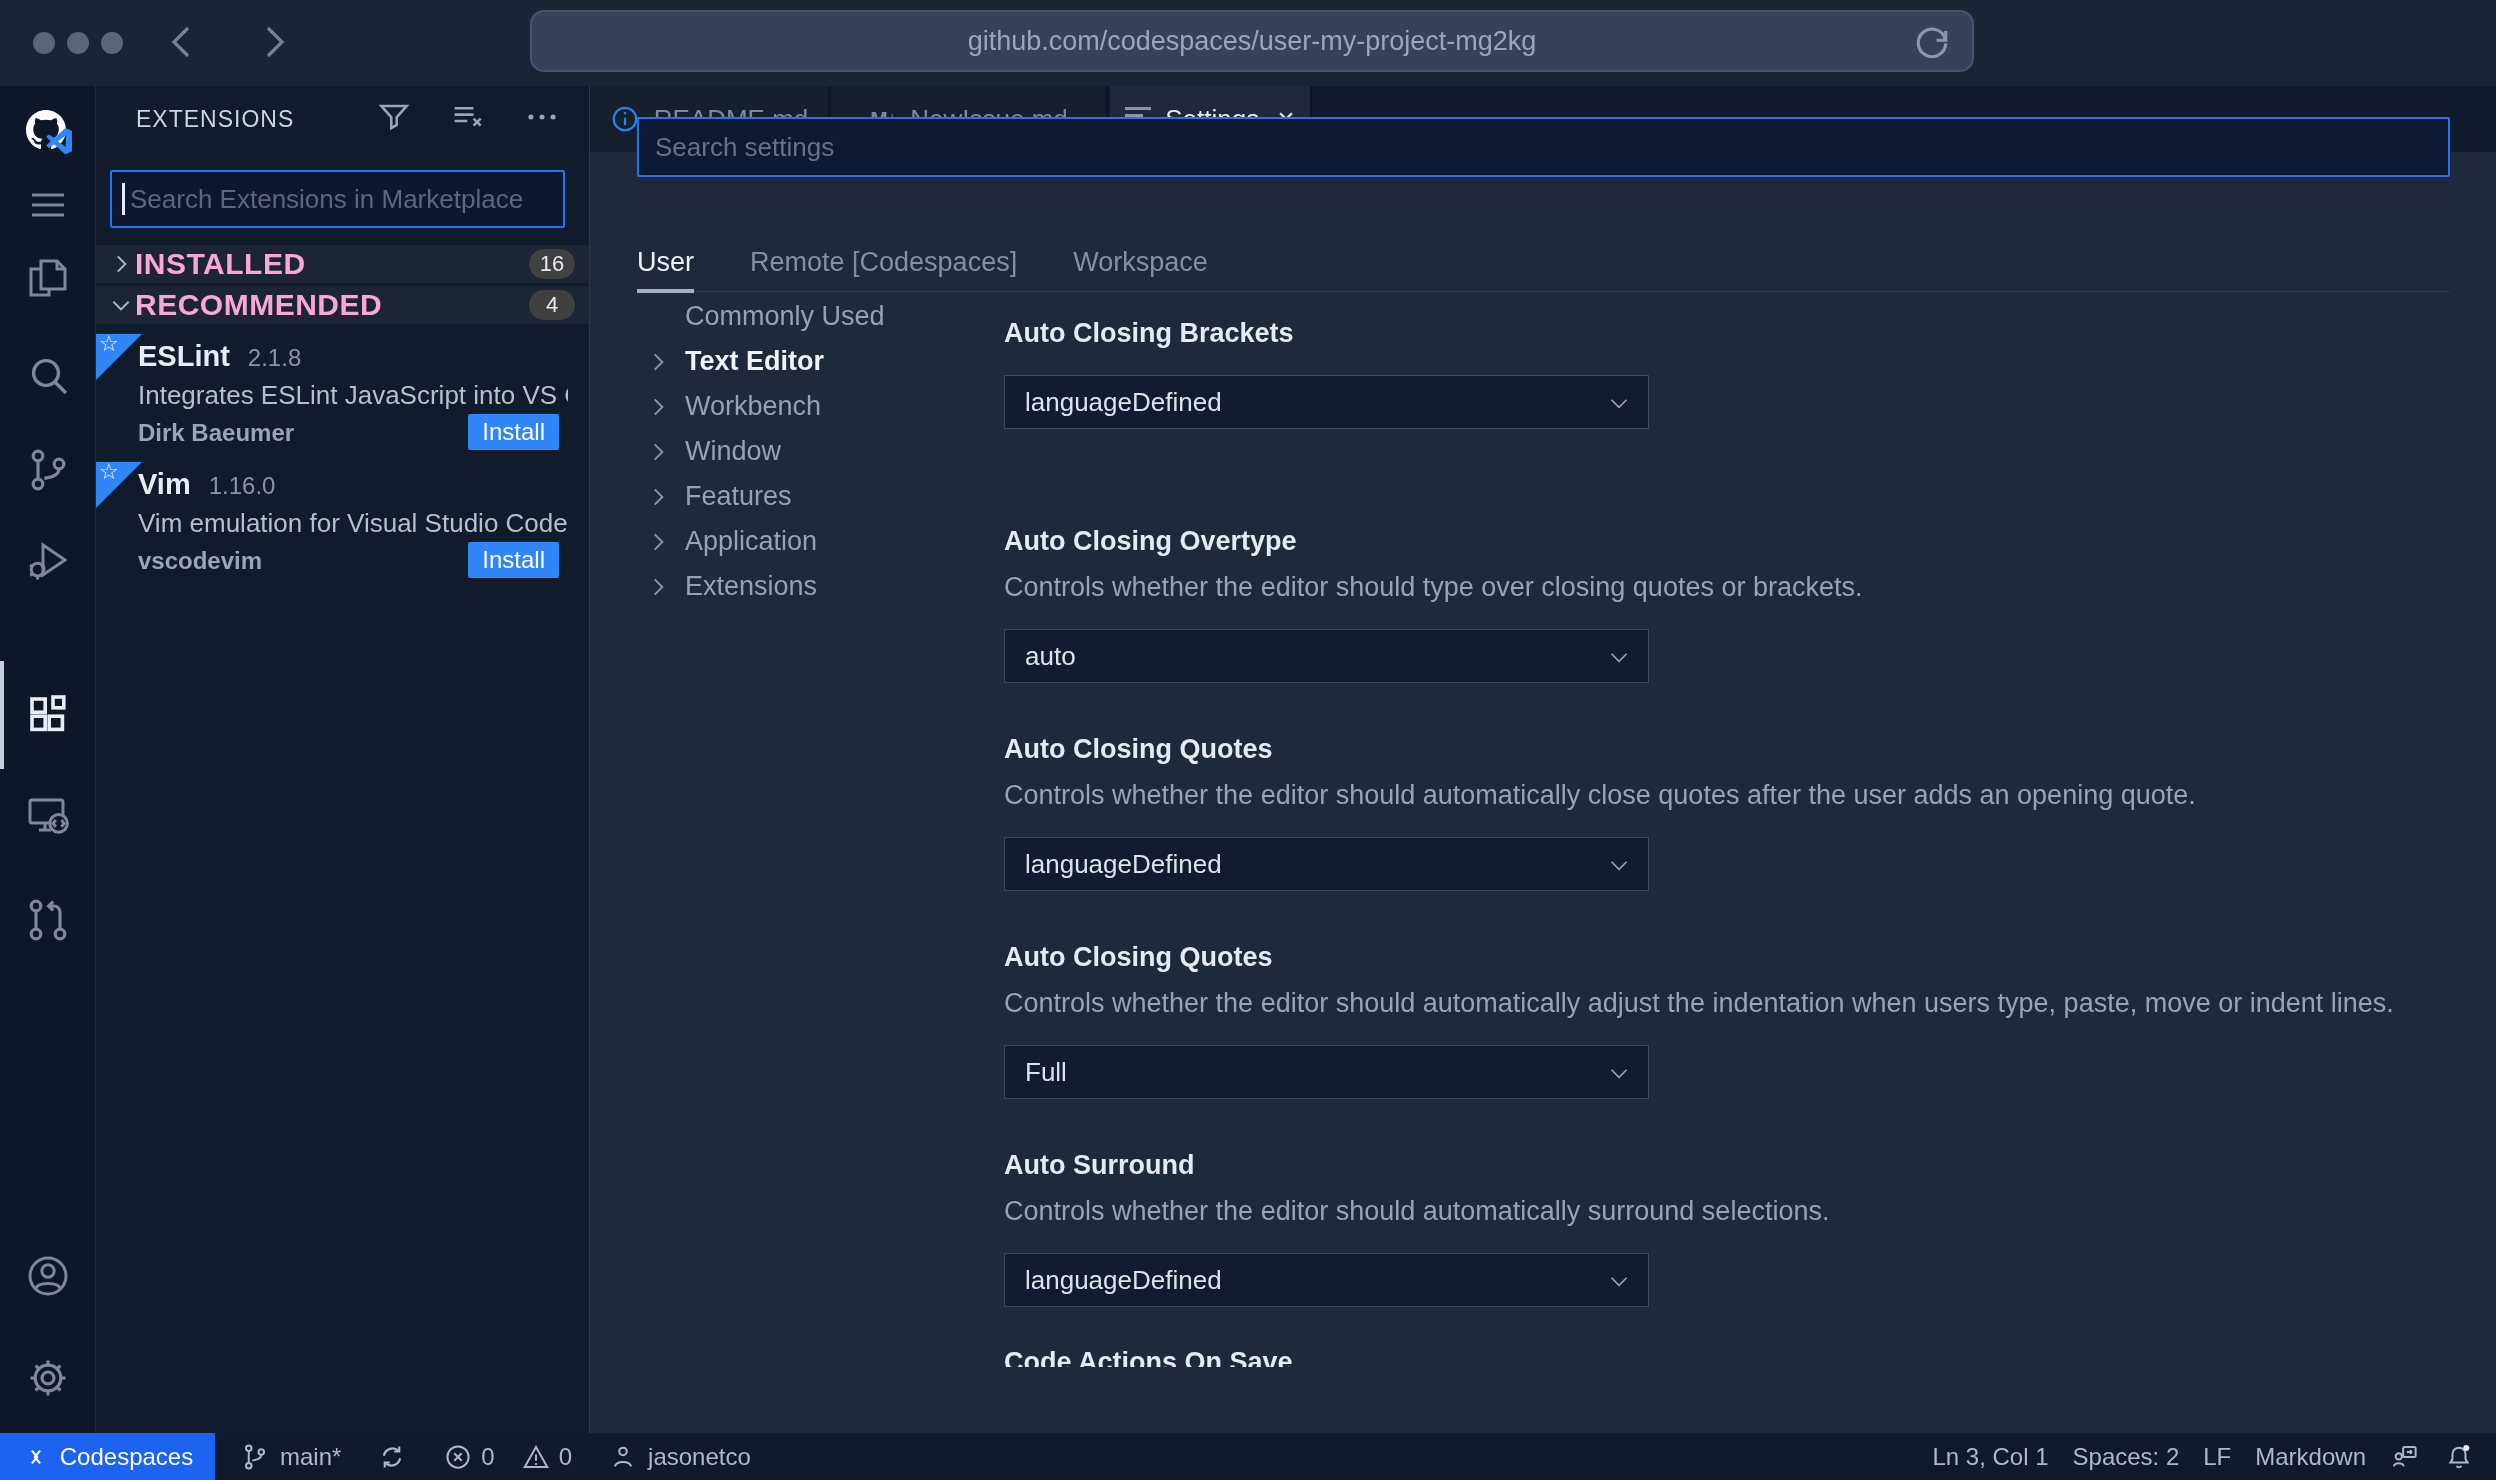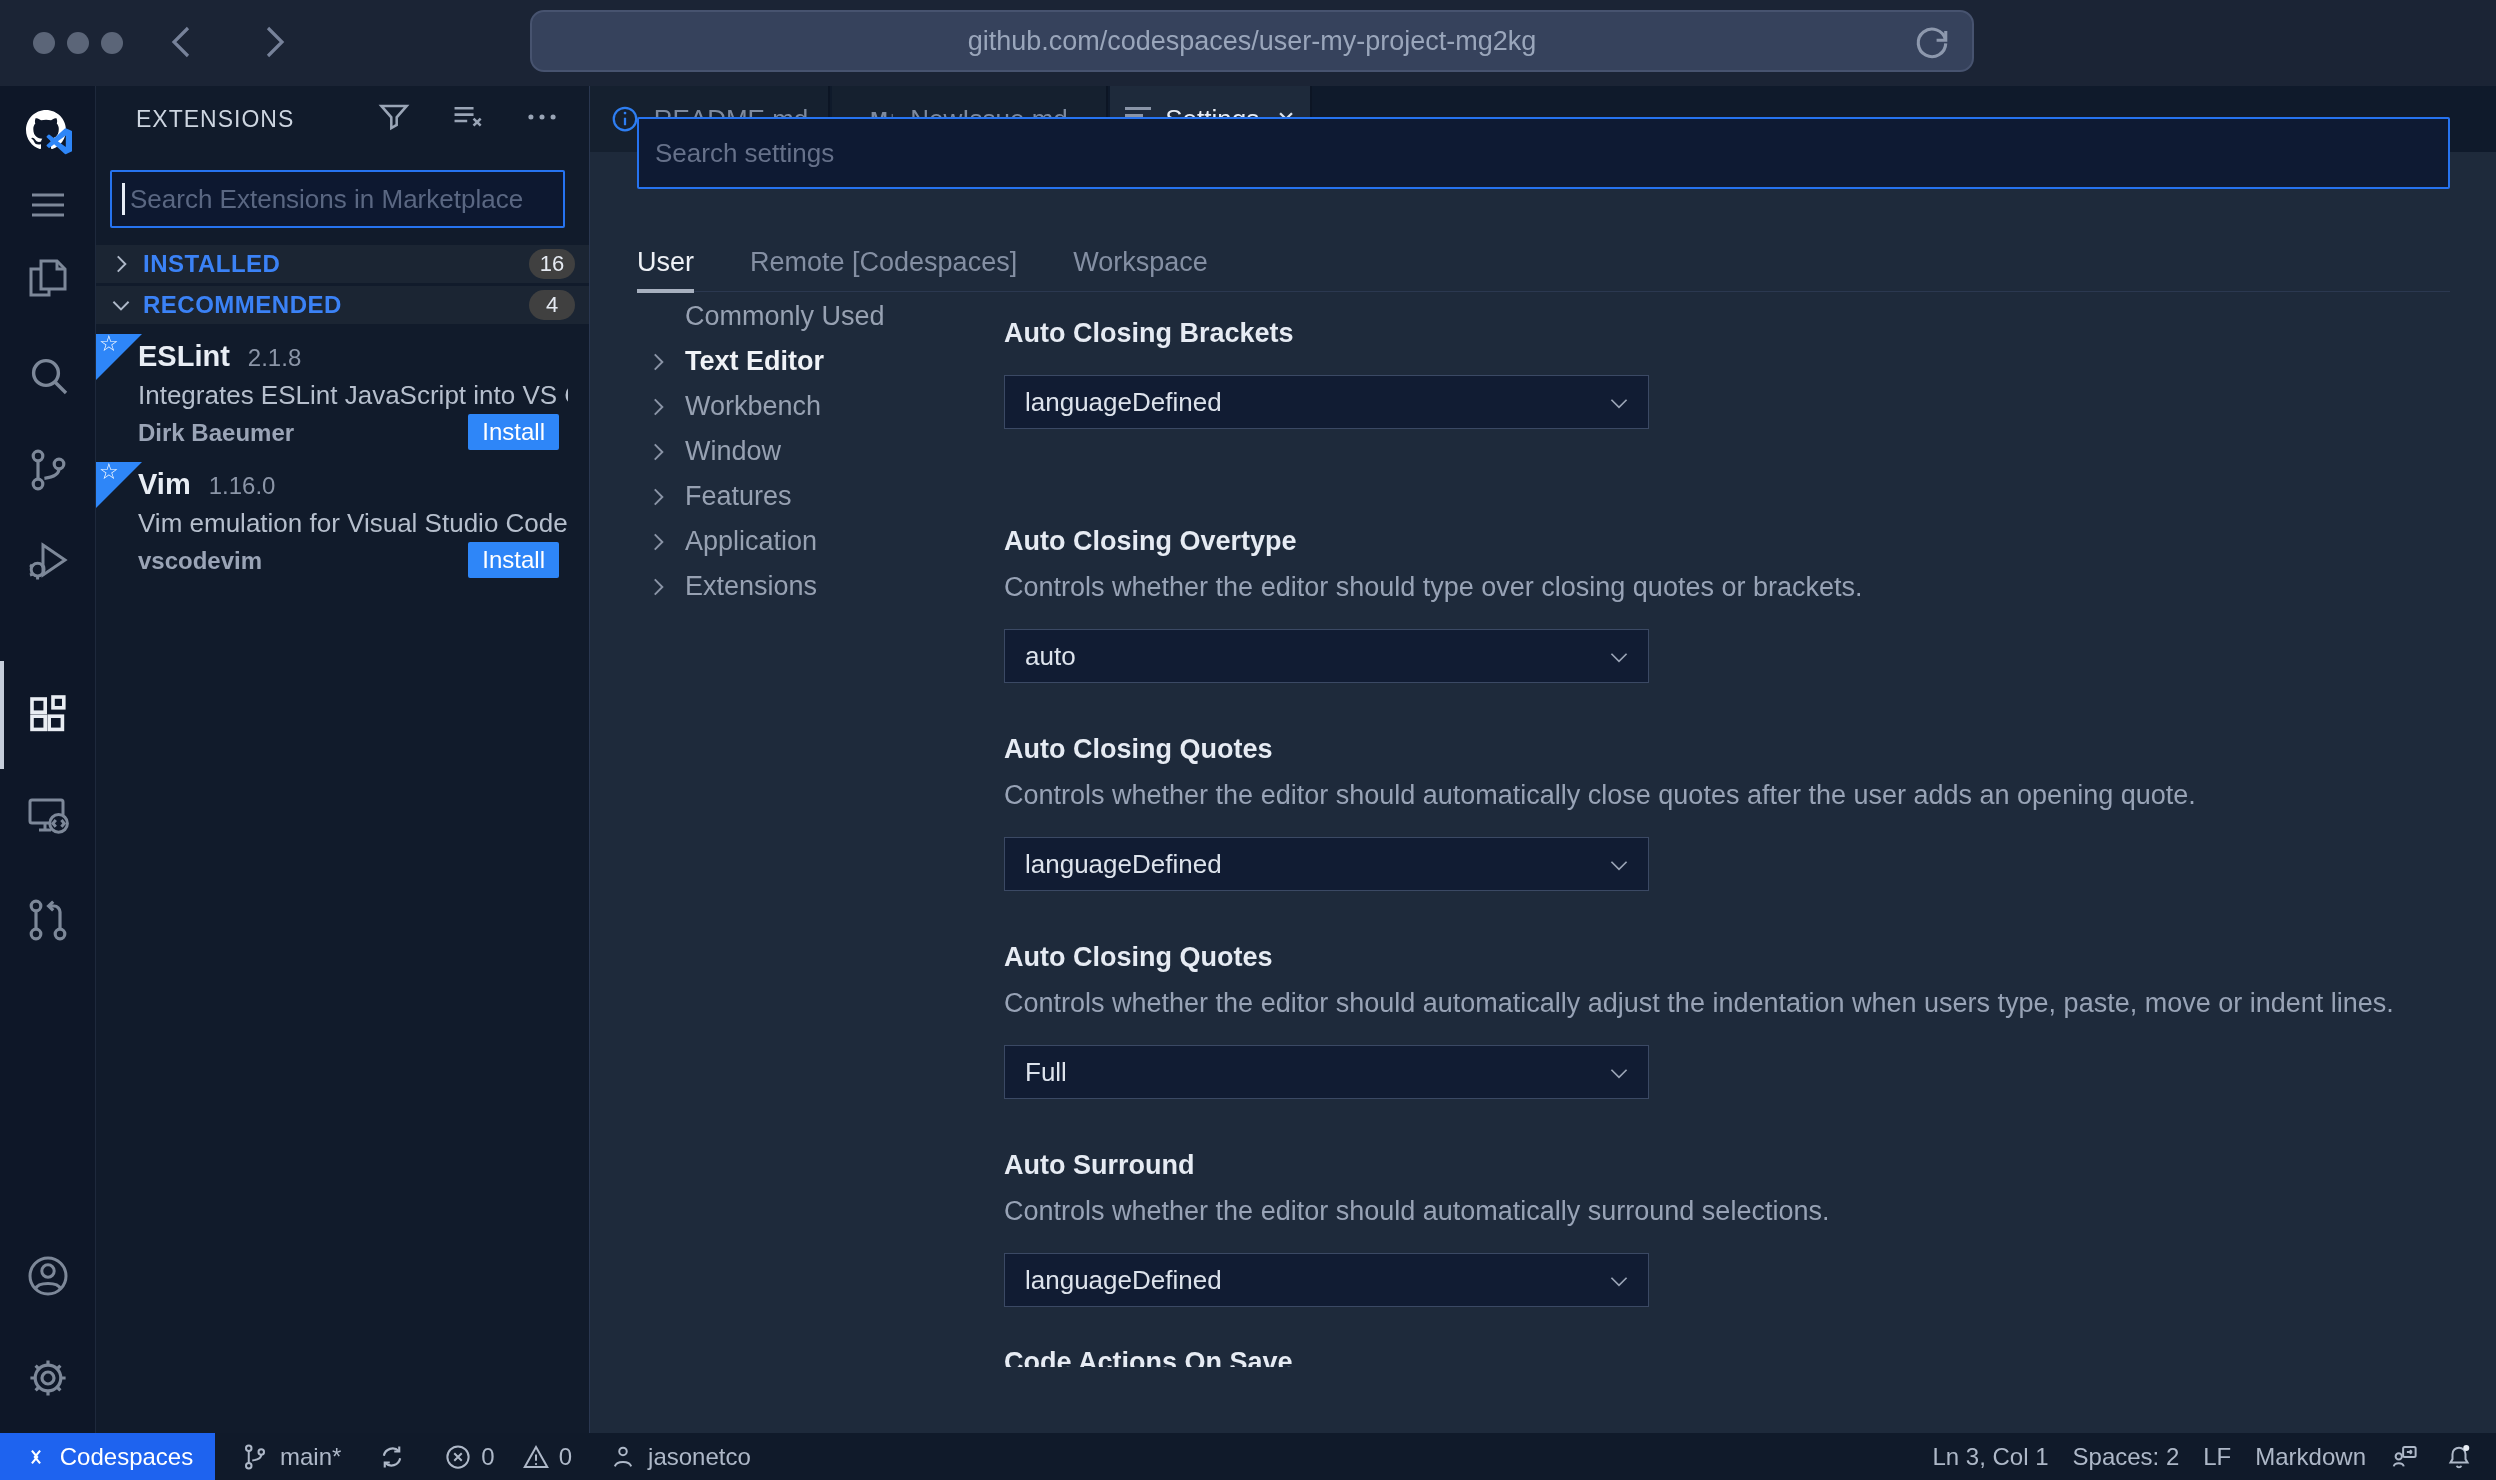--- a/index.html
+++ b/index.html
@@ -32,21 +32,21 @@
   .sb-actions { position:absolute; right:28px; top:12px; display:flex; gap:36px; color:#9aa5b6; }
   .sb-actions svg { width:38px; height:38px; }
   .sb-search { position:absolute; left:14px; top:84px; width:455px; height:58px; }
   .sb-search input { width:100%; height:100%; background:#0d1830; border:2px solid #2673f0; border-radius:2px;
                      color:#e6ecf5; font-size:26px; padding-left:18px; outline:none;
                      font-family:"Liberation Sans", sans-serif; }
   .sb-search input::placeholder { color:#5a6782; }
   .caret { position:absolute; left:12px; top:13px; width:3px; height:32px; background:#e6ecf5; }
   .sb-section { position:absolute; left:0; width:100%; height:38px; background:#1b2533; display:flex; align-items:center; }
   .sb-section .chev { width:26px; height:26px; color:#aeb8c8; margin-left:12px; }
-  .sb-section .lbl { font-size:24px; font-weight:bold; color:#3b82f6; margin-left:9px; letter-spacing:.5px; }
+  .sb-section .lbl { font-size:30px; font-weight:bold; color:#f9a8d4; margin-left:1px; letter-spacing:.5px; }
   .badge { position:absolute; right:14px; top:4px; min-width:46px; height:30px; padding:0 10px; background:#404040;
            border-radius:16px; color:#e5eaf2; font-size:22px; display:flex; align-items:center; justify-content:center; }
 
   .ext-item { position:absolute; left:0; width:100%; height:124px; }
   .ribbon { position:absolute; left:0; top:0; width:0; height:0;
             border-top:46px solid #2e86f8; border-right:46px solid transparent; }
   .ribbon-star { position:absolute; left:3px; top:-1px; color:#fff; font-size:22px; line-height:22px; }
   .ext-name-row { position:absolute; left:42px; top:6px; display:flex; align-items:baseline; gap:18px; }
   .ext-name { font-size:29px; font-weight:bold; color:#e8edf4; }
   .ext-version { font-size:24px; color:#8b95a7; }
@@ -63,21 +63,21 @@
          display:flex; align-items:center; justify-content:center; gap:14px; color:#7e8a9e; font-size:26px; }
   .tab.active { background:#1e2a3b; color:#e8edf4; }
   .tab .close { font-size:30px; color:#dfe5ee; margin-left:4px; }
   .info-icon { width:30px; height:30px; color:#2e7ef2; }
   .md-icon { font-size:21px; font-weight:bold; color:#7e8a9e; letter-spacing:-1px; }
   .settings-icon { display:inline-flex; flex-direction:column; gap:4px; width:26px; }
   .settings-icon i { height:3px; background:#8a95a8; display:block; }
   .settings-icon i:nth-child(1){width:26px;} .settings-icon i:nth-child(2){width:18px;}
   .settings-icon i:nth-child(3){width:12px;} .settings-icon i:nth-child(4){width:18px;}
 
-  .settings-search { position:absolute; left:47px; top:31px; width:1813px; height:72px; }
+  .settings-search { position:absolute; left:47px; top:31px; width:1813px; height:60px; }
   .settings-search input { width:100%; height:100%; background:#0e1a33; border:2px solid #2673f0; border-radius:2px;
                            color:#e6ecf5; font-size:26px; padding-left:16px; outline:none;
                            font-family:"Liberation Sans", sans-serif; }
   .settings-search input::placeholder { color:#66718a; }
 
   .scope-tabs { position:absolute; left:47px; top:148px; width:1813px; height:58px; border-bottom:1px solid #2b3850;
                 display:flex; gap:56px; align-items:center; }
   .scope-tab { font-size:27px; color:#848fa3; position:relative; height:100%; display:flex; align-items:center; }
   .scope-tab.active { color:#eef1f6; }
   .scope-tab.active::after { content:""; position:absolute; left:0; bottom:-2px; width:100%; height:4px; background:#a7b0bf; }

